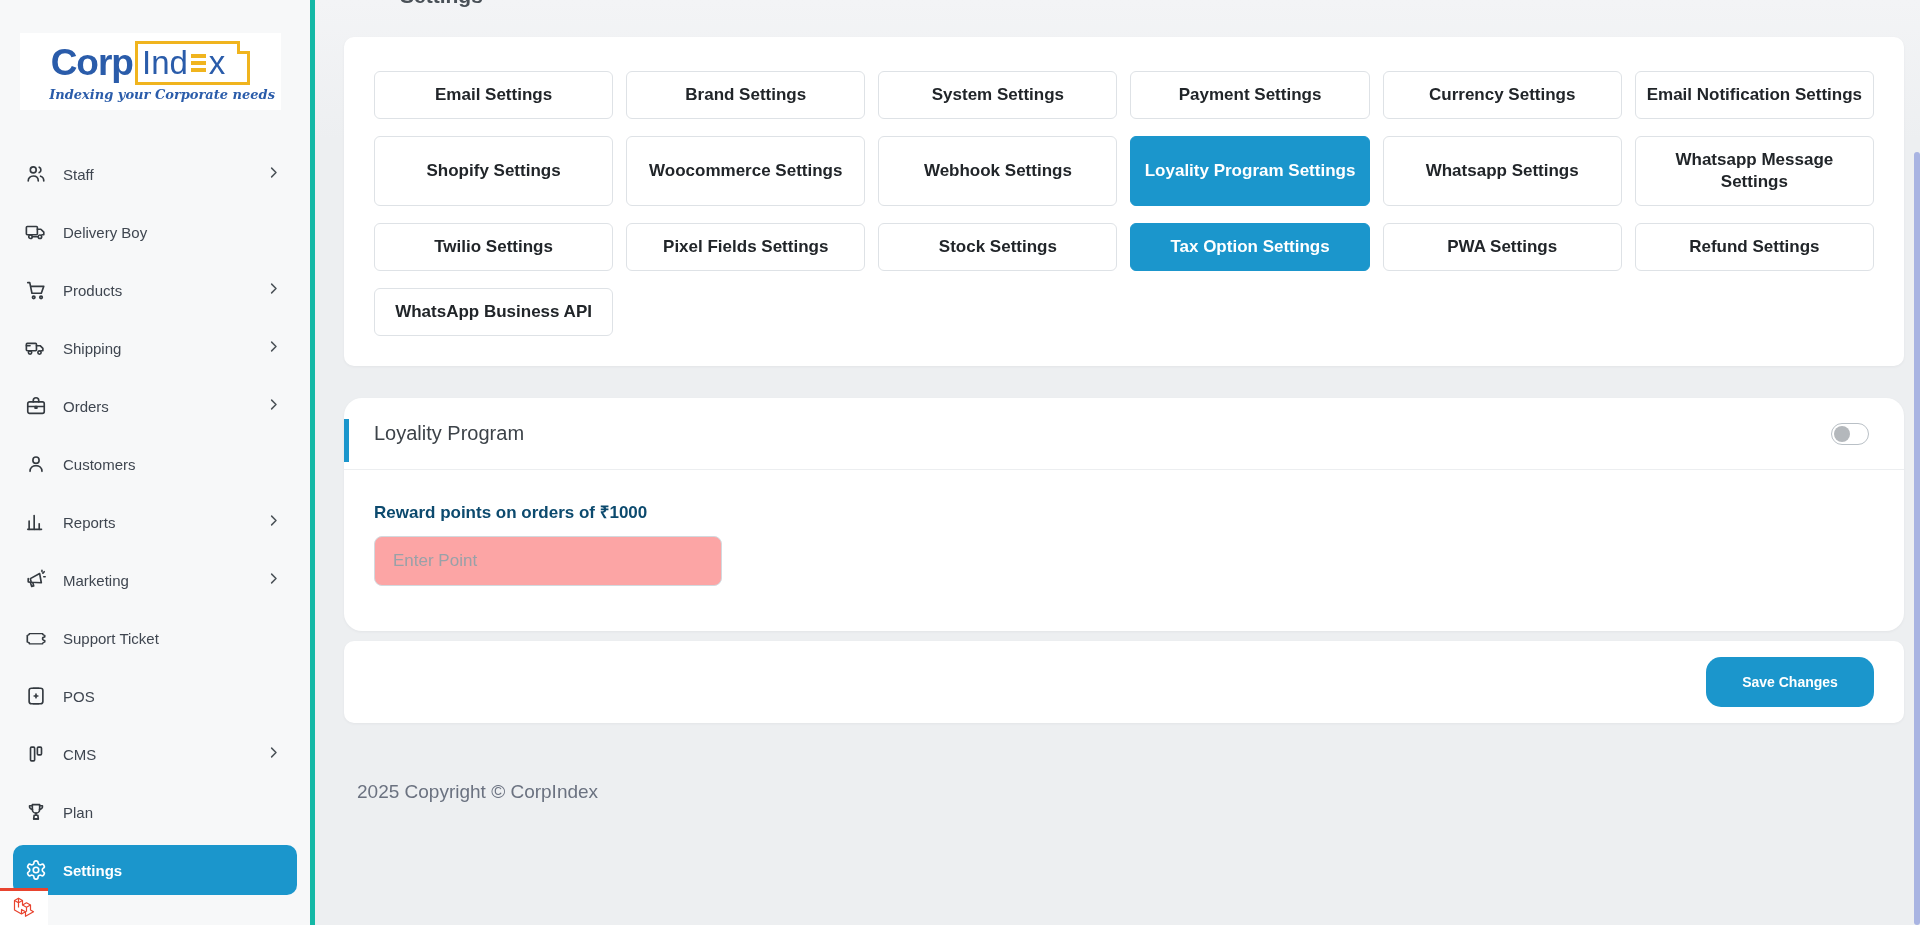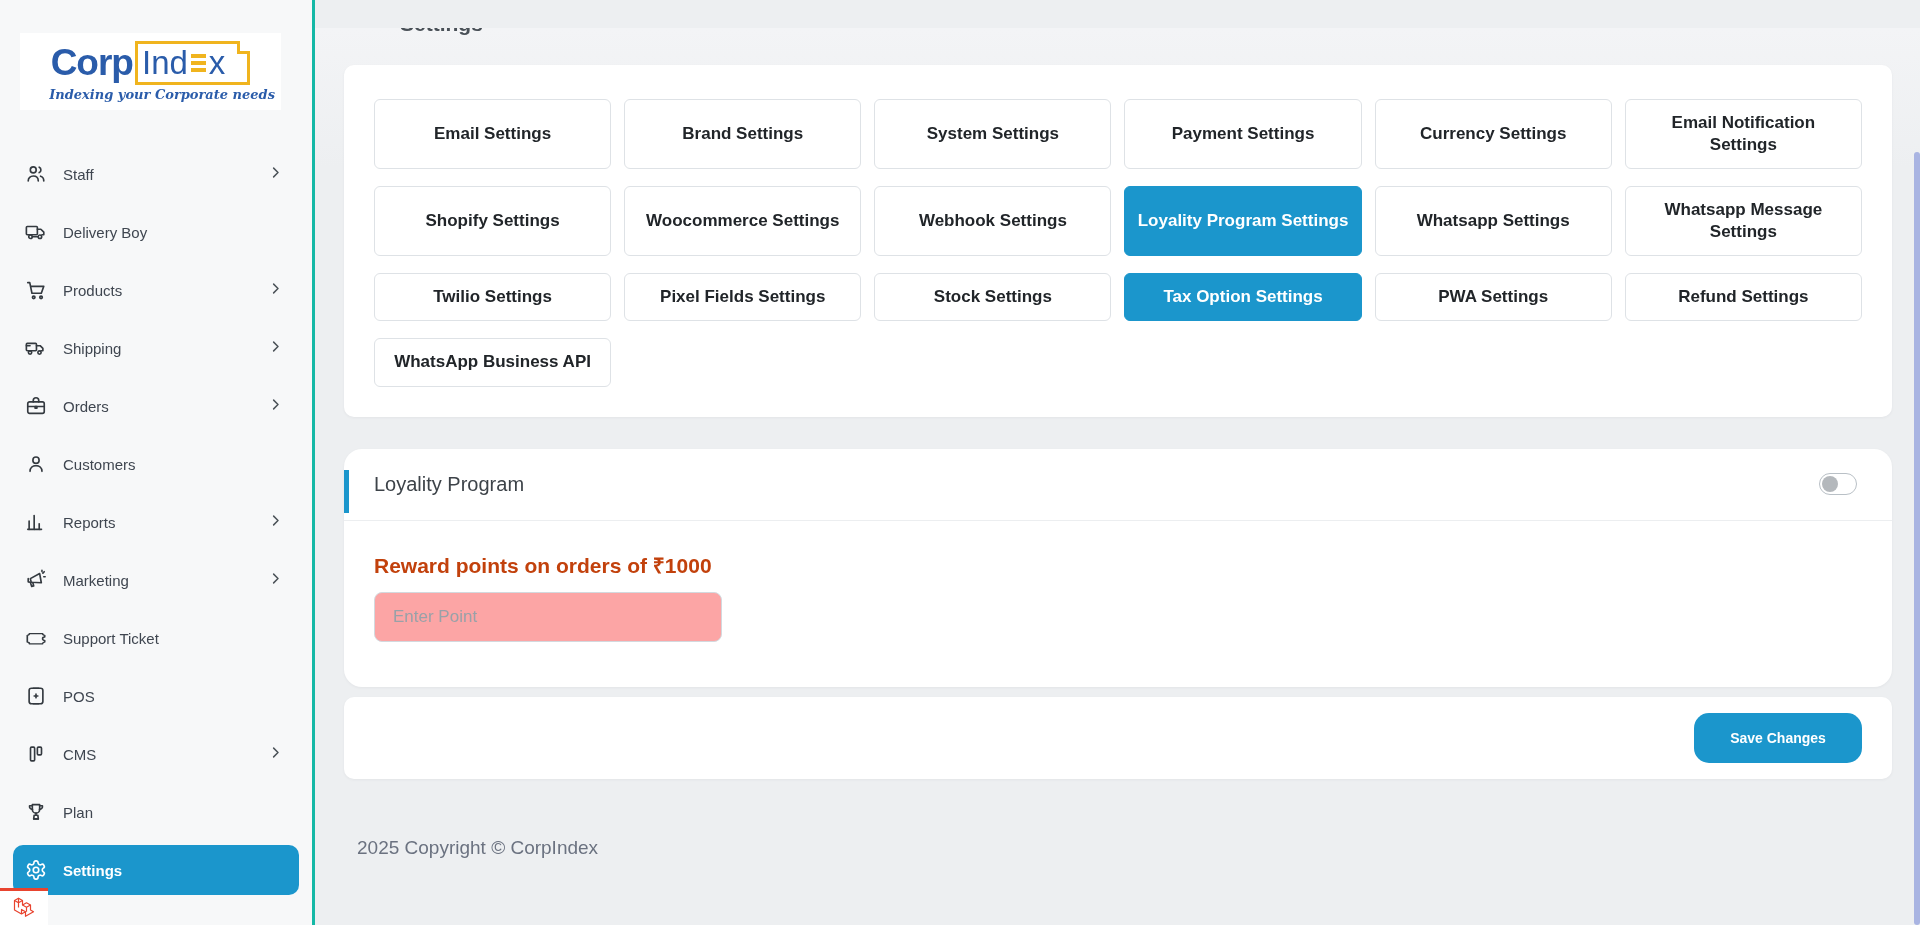--- a/index.html
+++ b/index.html
@@ -8,21 +8,21 @@
     font-family:"Liberation Sans", sans-serif;
     background:#edeff1;
     color:#212529;
   }
   .app { display:flex; width:1920px; height:925px; }
 
   
   .sidebar {
     width:315px; min-width:315px; height:100%;
     background:#f7f8f9;
-    border-right:3px solid #14b8a6;
+    border-right:5px solid #14b8a6;
     position:relative;
   }
   .logo-box {
     margin:33px 0 0 20px;
     width:261px; height:77px;
     background:#ffffff;
     display:flex; flex-direction:column; align-items:center; justify-content:center;
   }
   .logo-row { display:flex; align-items:center; }
   .logo-word1 {
@@ -74,23 +74,22 @@
     width:48px; height:37px;
     background:#ffffff;
     border-top:3px solid #e8442f;
     display:flex; align-items:center; justify-content:center;
   }
   .debugbar svg { width:24px; height:24px; }
 
   
   .main {
     flex:1; position:relative; overflow:hidden;
-    padding:37px 28px 0 29px;
+    padding:37px 16px 0 29px;
     background:linear-gradient(#f3f4f6 0px, #edeff1 140px);
-    margin-top:28px;
   }
   .clipped-title {
     position:absolute; top:-16px; left:85px;
     font-size:21px; font-weight:600; color:#495057;
   }
 
   .card {
     background:#ffffff; border-radius:10px;
     box-shadow:0 1px 3px rgba(30,40,50,.05);
   }
@@ -125,21 +124,21 @@
     width:38px; height:22px; border-radius:11px;
     border:1px solid #b9c0c6; background:#ffffff;
     position:relative; cursor:pointer; flex:none;
   }
   .toggle .knob {
     position:absolute; top:2px; left:2px;
     width:16px; height:16px; border-radius:50%;
     background:#b4b8bc;
   }
   .loyalty-body { padding:30px 30px 45px 30px; }
-  .reward-label { font-size:21px; font-weight:700; color:#c2410c; margin-bottom:13px; }
+  .reward-label { font-size:17px; font-weight:700; color:#0c4a6e; margin-bottom:13px; }
   .point-input {
     width:348px; height:50px;
     border:1px solid #d3d9de; border-radius:8px;
     padding:0 18px; font-size:17px; color:#212529;
     font-family:"Liberation Sans", sans-serif;
     outline:none; background:#fca5a5;
   }
   .point-input::placeholder { color:#99a1a8; }
 
   .save-card {

